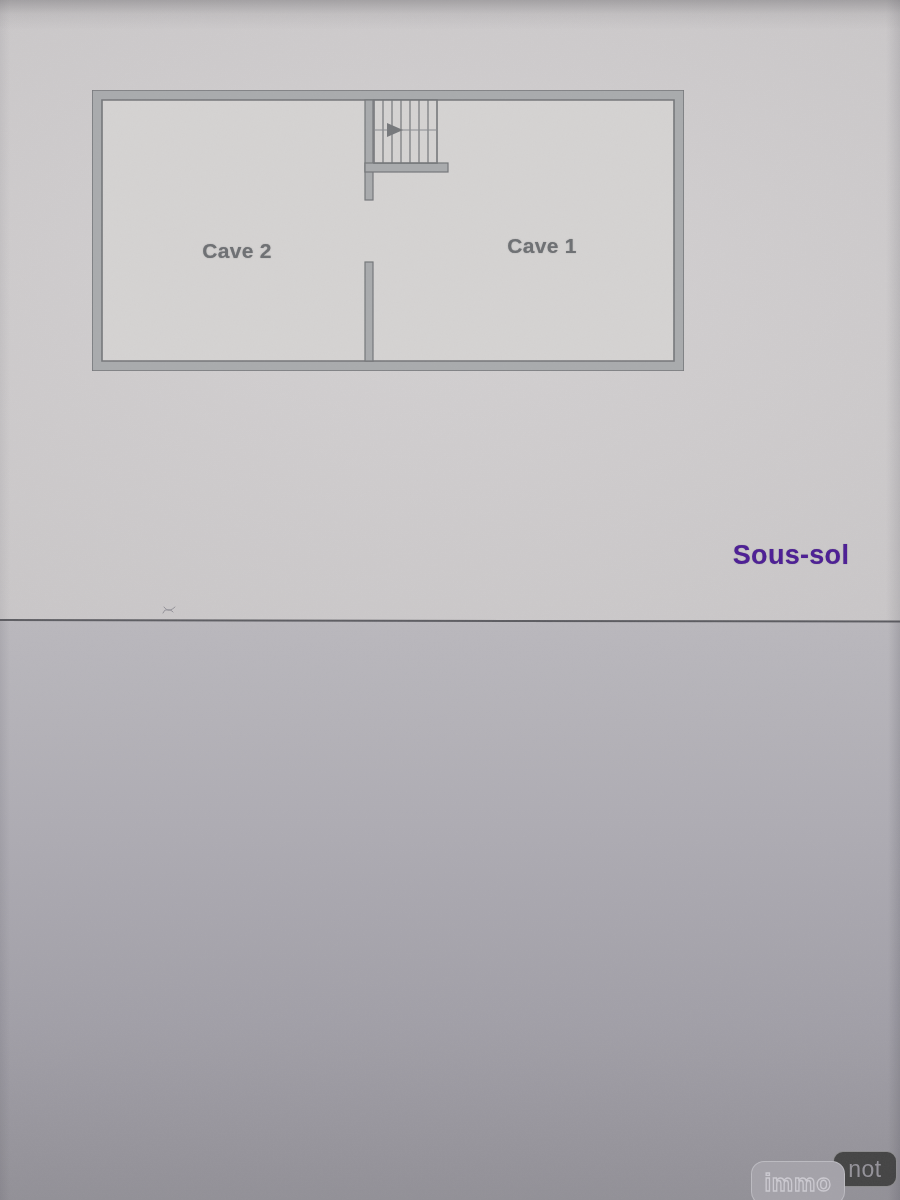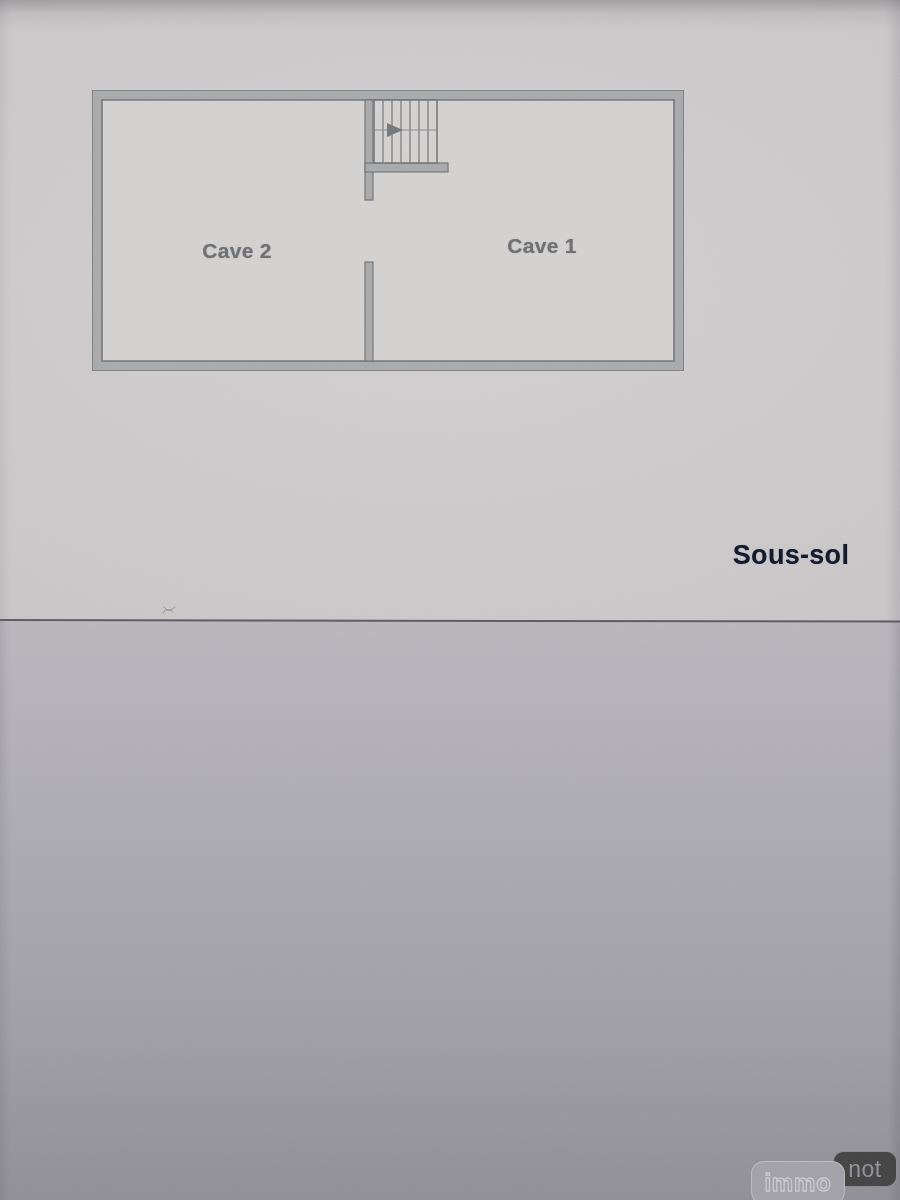--- a/index.html
+++ b/index.html
@@ -38,21 +38,21 @@
   .room-label{
     position:absolute;transform:translate(-50%,-50%);
     font-size:21px;font-weight:600;letter-spacing:0.3px;color:#6e7073;
     text-shadow:0 0 1.2px rgba(110,112,115,0.65);
     white-space:nowrap;
   }
   .room-label.cave2{left:145px;top:161px;}
   .room-label.cave1{left:450px;top:156px;}
   .floor-label{
     position:absolute;left:791px;top:555px;transform:translate(-50%,-50%);
-    font-size:27px;font-weight:700;letter-spacing:0.3px;color:#0f172a;
+    font-size:27px;font-weight:700;letter-spacing:0.3px;color:#4c1d95;
     text-shadow:0 0 1px rgba(70,72,78,0.55);
     white-space:nowrap;
   }
   .page-divider-line{
     position:absolute;left:-4px;top:619px;width:910px;height:2px;
     background:#4a4a50;opacity:0.85;
     transform:rotate(0.1deg);transform-origin:left center;
   }
   .stray-pen-mark{
     position:absolute;left:160px;top:603px;opacity:0.55;

